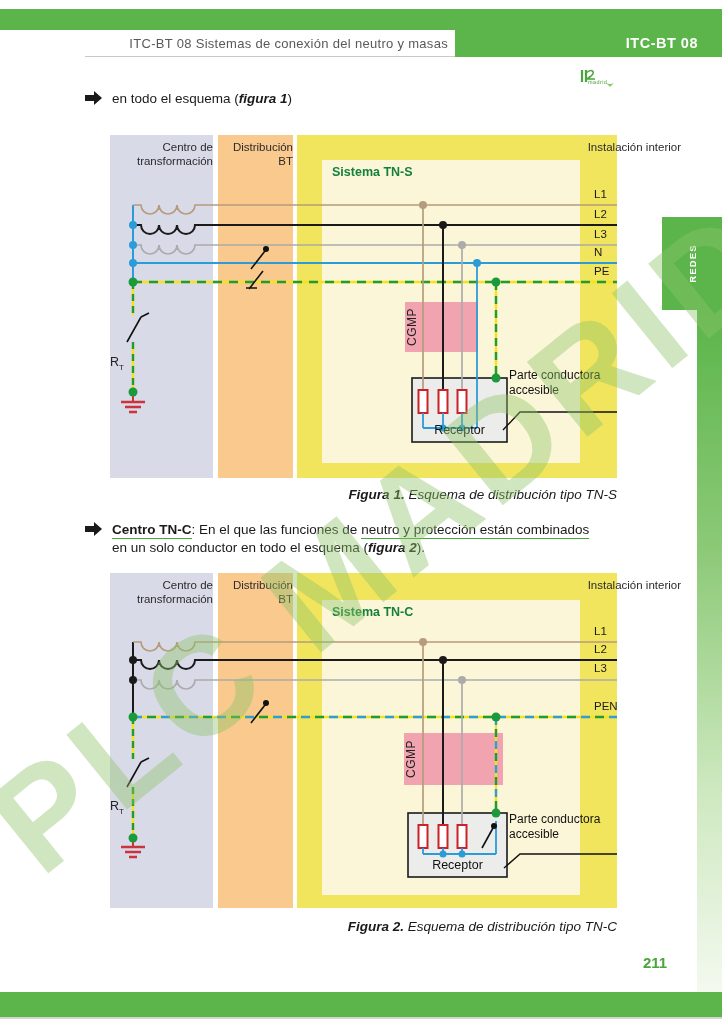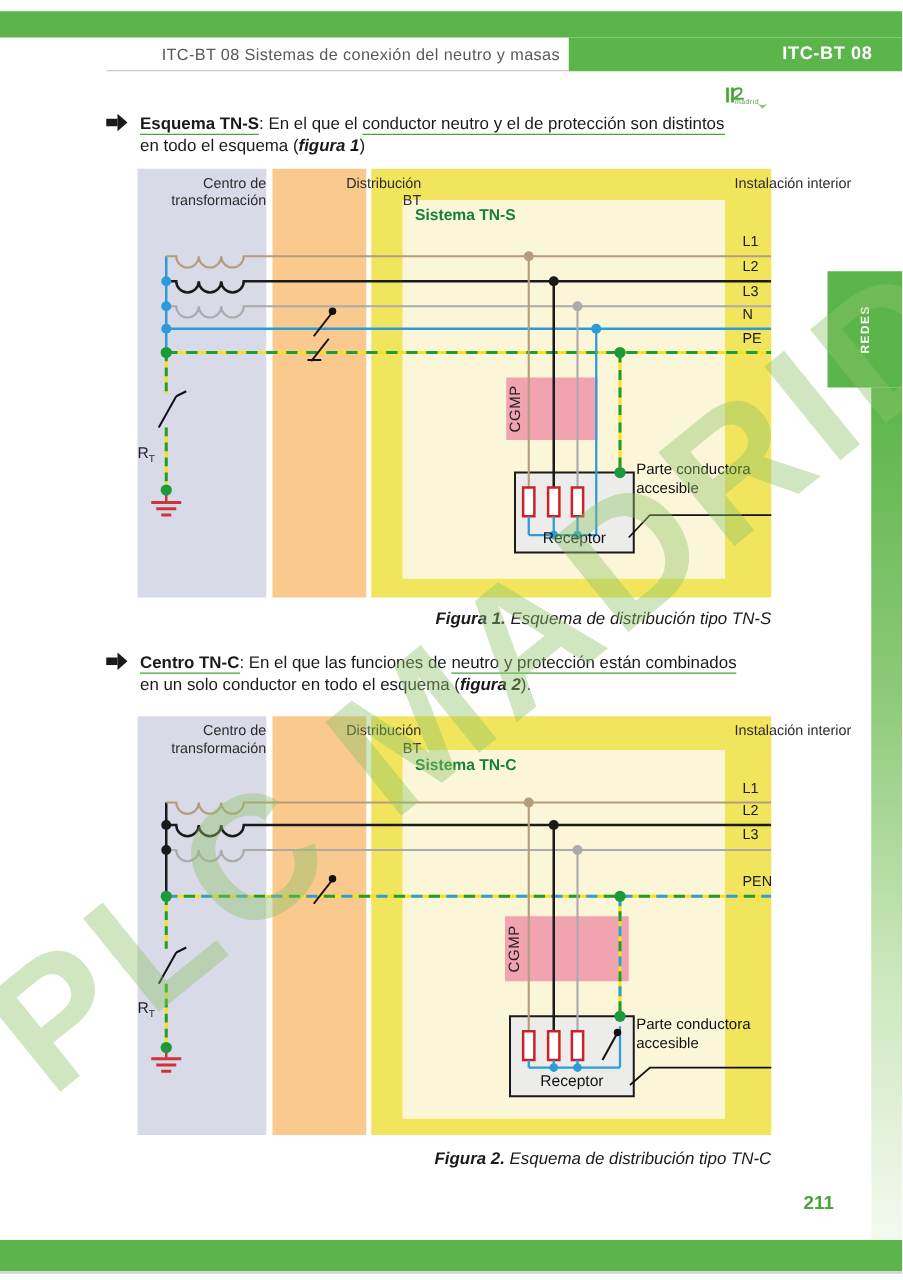--- a/index.html
+++ b/index.html
@@ -28,21 +28,21 @@
 
   
   .fig{width:512px;}
   .zone{position:absolute;top:0;}
   .zone-ct{left:5px;width:103px;background:#d9dae8;}
   .zone-bt{left:113px;width:75px;background:#f9c98e;}
   .zone-ii{left:192px;width:320px;background:#f2e55e;}
   .zone-inner{position:absolute;left:217px;width:258px;background:#fbf6d8;}
   .zlab{position:absolute;top:6px;font-size:11.5px;line-height:13.5px;text-align:right;color:#2b2b2b;}
   .zlab.ct{left:5px;width:103px;}
-  .zlab.bt{left:113px;width:75px;padding-left:44px;}
+  .zlab.bt{left:113px;width:75px;}
   .zlab.ii{left:192px;width:384px;}
   .syslab{position:absolute;font-weight:bold;font-size:12.5px;color:#15803d;}
   .linelab{position:absolute;left:489px;width:40px;font-size:11.5px;color:#1a1a1a;}
   .cgmp{position:absolute;width:16px;display:flex;align-items:center;justify-content:center;}
   .cgmp span{transform:rotate(-90deg);white-space:nowrap;font-size:12px;color:#222;letter-spacing:.5px;}
   .receptor-lab{position:absolute;text-align:center;font-size:12.5px;color:#111;}
   .part-lab{position:absolute;left:404px;width:118px;font-size:12px;line-height:14.5px;color:#111;}
   .rt-lab{position:absolute;left:5px;font-size:12.5px;color:#222;}
   .rt-lab sub{font-size:8px;}
   .caption{left:105px;width:512px;text-align:right;font-size:13.5px;font-style:italic;color:#1a1a1a;}
@@ -78,21 +78,20 @@
       <path d="M10 3 V15" stroke="#4aa53c" stroke-width="2.2" fill="none"></path>
       <path d="M10 6 C16 1 20 5 15 9 L11 12 H19" stroke="#4aa53c" stroke-width="1.6" fill="none"></path>
       <path d="M30 16 q4 2 8 0 l-4 4 z" fill="#8cc977"></path>
     </svg>
     <span class="mad">madrid</span>
   </div>
 
   <div class="abs bullet" style="top:90px">
     <span class="arrow-shape"></span>
     <div class="btxt">
-      <div><span class="term u">Esquema TN-S</span><span>: En el que el </span><span class="u">conductor neutro y el de protección son distintos</span></div>
       <div><span>en todo el esquema (</span><span class="figref">figura 1</span><span>)</span></div>
     </div>
   </div>
 
   <div class="abs fig" style="left:105px;top:135px;height:343px">
     <div class="zone zone-ct" style="height:343px"></div>
     <div class="zone zone-bt" style="height:343px"></div>
     <div class="zone zone-ii" style="height:343px"></div>
     <div class="zone-inner" style="top:25px;height:303px"></div>
 

